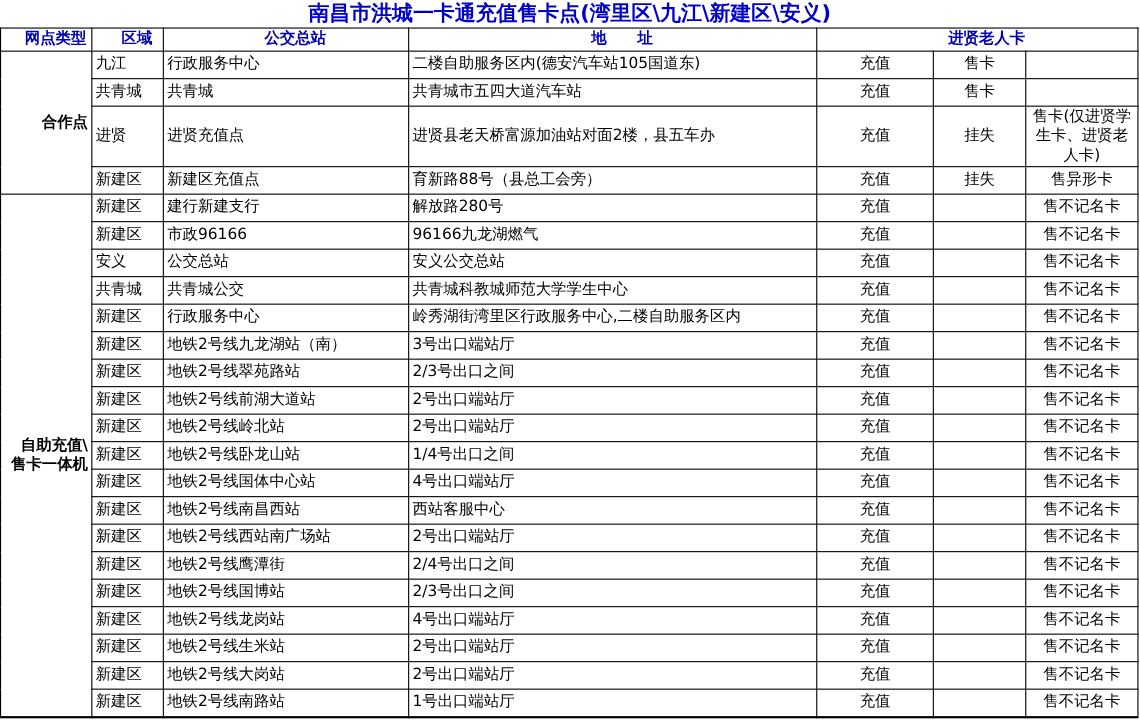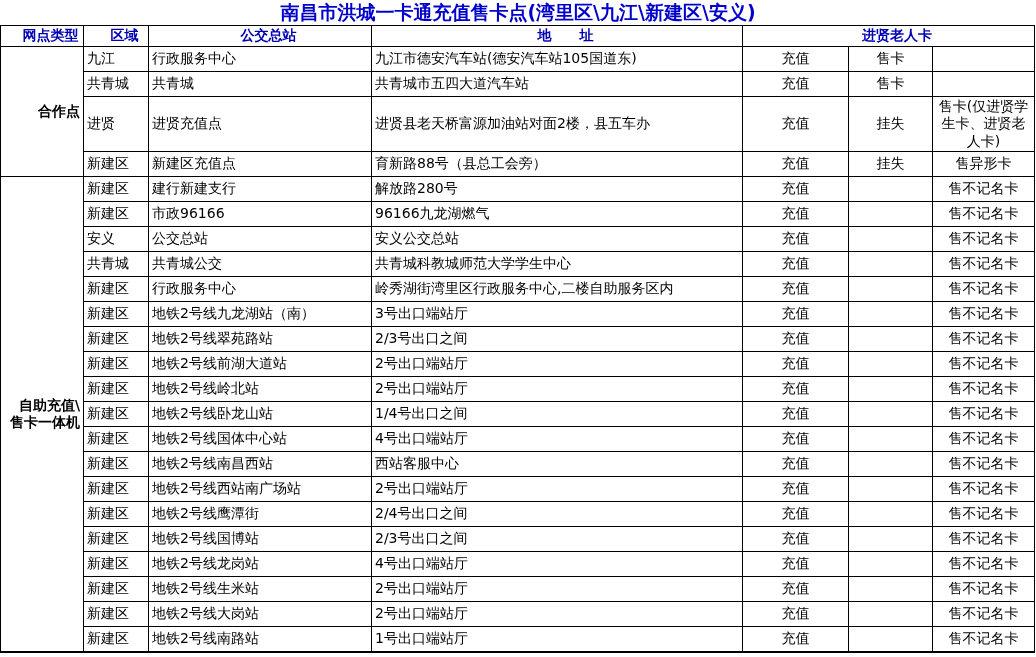--- a/index.html
+++ b/index.html
@@ -82,21 +82,21 @@
         <th>公交总站</th>
         <th>地　　址</th>
         <th colspan="3">进贤老人卡</th>
       </tr>
     </thead>
     <tbody id="tbody">
         <tr>
           <td rowspan="4" class="group-cell">合作点</td>
           <td class="c-left">九江</td>
           <td class="c-left">行政服务中心</td>
-          <td class="c-left">九江市德安汽车站(德安汽车站105国道东)</td>
+          <td class="c-left">二楼自助服务区内(德安汽车站105国道东)</td>
           <td class="c-center">充值</td>
           <td class="c-center">售卡</td>
           <td class="c-center"></td>
         </tr>
         <tr>
           <td class="c-left">共青城</td>
           <td class="c-left">共青城</td>
           <td class="c-left">共青城市五四大道汽车站</td>
           <td class="c-center">充值</td>
           <td class="c-center">售卡</td>

